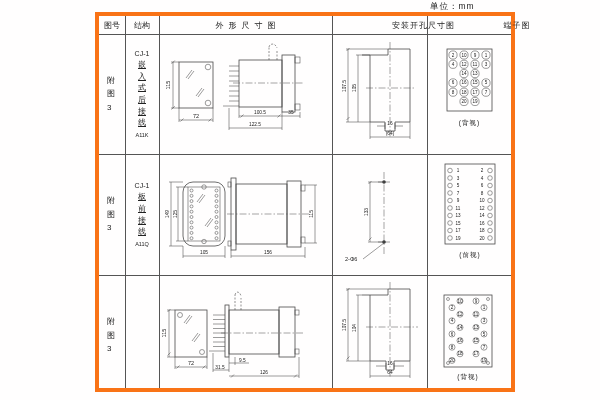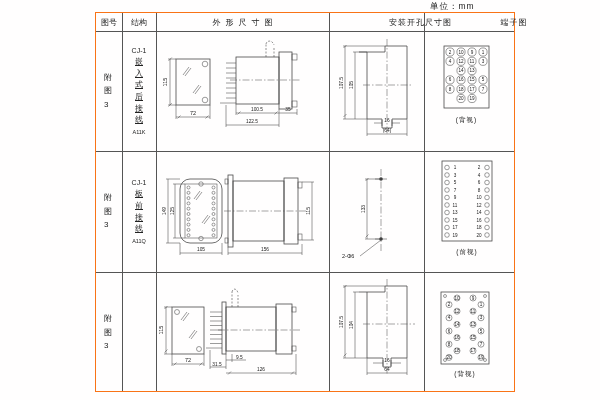--- a/index.html
+++ b/index.html
@@ -1,19 +1,19 @@
 <!DOCTYPE html>
 <html><head>
 <meta charset="utf-8">
 <style>
   html,body{margin:0;padding:0;background:#fff;}
   .page{position:relative;width:600px;height:400px;background:#fffefe;
         font-family:"Liberation Sans","DejaVu Sans",sans-serif;color:#333;overflow:hidden;}
   .unit{position:absolute;left:430px;top:1px;font-size:8.5px;color:#222;letter-spacing:1px;}
-  .tbl{position:absolute;left:95px;top:12px;width:420px;height:380px;border:1px solid #f97316;box-sizing:border-box;}
+  .tbl{position:absolute;left:95px;top:12px;width:420px;height:380px;border:4px solid #f97316;box-sizing:border-box;}
   .vline{position:absolute;top:0;bottom:0;width:1px;background:#555;}
   .hline{position:absolute;left:0;right:0;height:1px;background:#555;}
   .hcell{position:absolute;top:0;height:18px;display:flex;align-items:center;justify-content:center;
          font-size:8px;color:#222;white-space:nowrap;}
   .sp{letter-spacing:5px;text-indent:5px;text-align:right;}
   .sp1{letter-spacing:1px;margin-left:44px;}
   .vcell{position:absolute;display:flex;flex-direction:column;align-items:center;justify-content:center;}
   .figtxt{width:10px;font-size:8px;line-height:1.7;word-break:break-all;text-align:left;color:#222;}
   .series{font-size:7px;color:#222;margin-bottom:2px;white-space:nowrap;}
   .desc{width:10px;font-size:8px;line-height:1.45;word-break:break-all;text-align:center;color:#222;text-decoration:underline;}

